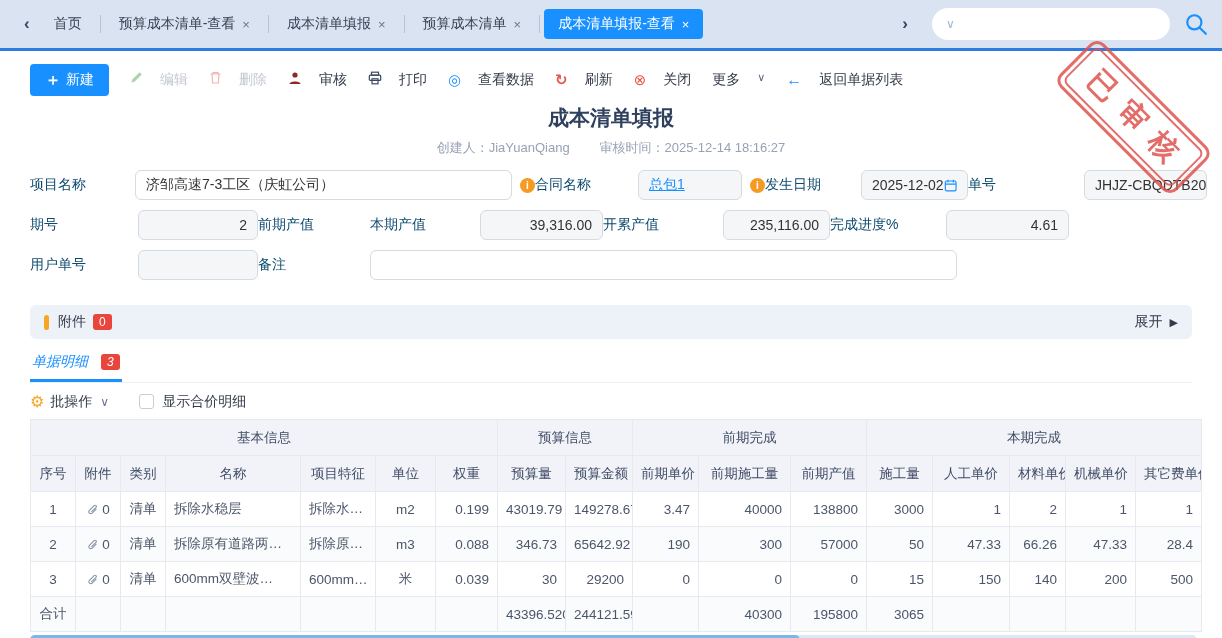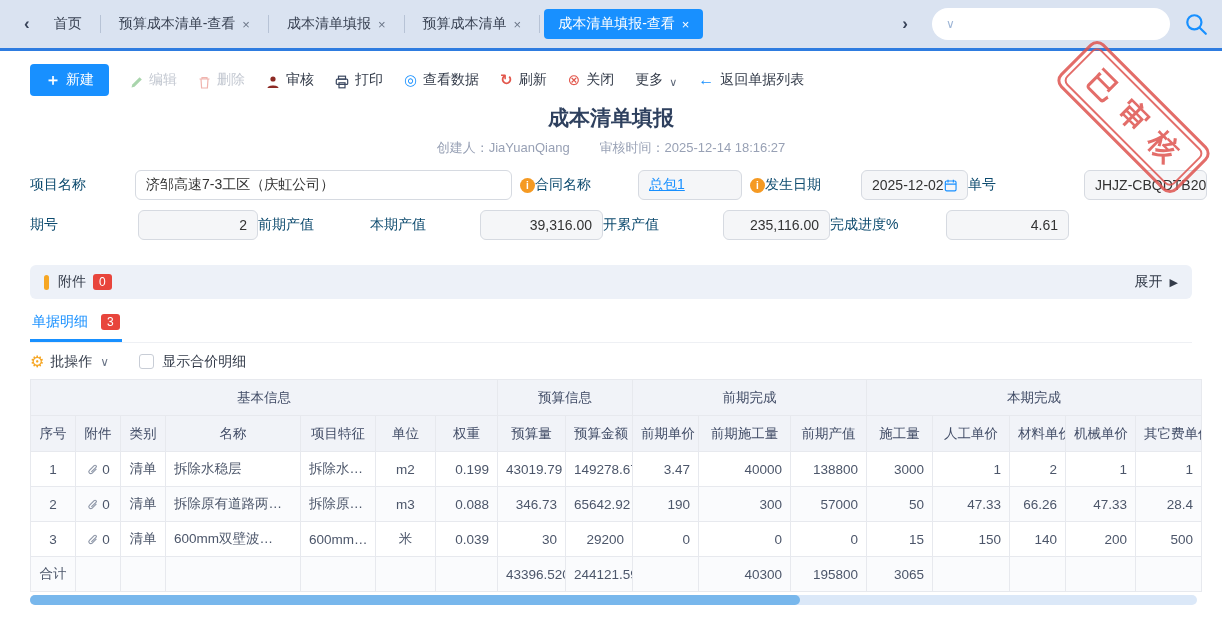--- a/index.html
+++ b/index.html
@@ -23,21 +23,21 @@
     display:flex; align-items:center; padding:0 14px; }
   .project-select .ph { color:#b6bdc9; flex:1; font-size:14px; }
   .project-select .chev { color:#9fb6d6; font-size:12px; }
   .search-btn { display:flex; align-items:center; cursor:pointer; }
   
   .toolbar { display:flex; align-items:center; gap:21px; padding:13px 30px 0; }
   .btn-new { background:#1890ff; color:#fff; border:none; border-radius:4px; height:32px;
     padding:0 15px; font-size:14px; display:flex; align-items:center; gap:5px; cursor:pointer;
     font-family:inherit; }
   .btn-new .plus { font-size:16px; font-weight:bold; }
-  .tool { display:flex; align-items:flex-end; gap:6px; font-size:14px; color:#333b49; cursor:pointer; white-space:nowrap; }
+  .tool { display:flex; align-items:flex-start; gap:17px; font-size:14px; color:#333b49; cursor:pointer; white-space:nowrap; }
   .tool.disabled { color:#c3c8d1; cursor:default; }
   .ic { display:inline-flex; align-items:center; }
   .ic-view { color:#1890ff; font-size:15px; }
   .ic-refresh { color:#e2574c; font-size:15px; font-weight:bold; }
   .ic-close { color:#e2574c; font-size:15px; }
   .ic-back { color:#1890ff; font-size:16px; }
   .ic-chev { color:#5c6677; font-size:11px; }
   
   .page-title { text-align:center; font-size:21px; font-weight:bold; color:#2e405e; margin-top:8px; }
   .meta { display:flex; justify-content:center; gap:30px; margin-top:7px;
@@ -64,21 +64,21 @@
   .r3-l1{width:108px}.r3-i1{width:120px}.r3-l2{width:112px}.r3-i2{width:587px}
   
   .attach-bar { margin:20px 30px 0; height:34px; background:#edf1f8; border-radius:6px;
     display:flex; align-items:center; padding:0 14px; }
   .attach-marker { width:5px; height:15px; background:#f6a623; border-radius:3px; margin-right:9px; }
   .badge { background:#e8453c; color:#fff; border-radius:3px; font-size:12px;
     padding:1px 6px; margin-left:7px; }
   .expand { margin-left:auto; display:flex; align-items:center; gap:7px; cursor:pointer; }
   .expand .tri { font-size:11px; color:#333b49; }
   
-  .detail-tabs { margin:14px 30px 0; display:flex; border-bottom:1px solid #eef0f4; }
+  .detail-tabs { margin:14px 30px 0; display:flex; border-bottom:1px solid #eef0f4;font-style:italic; }
   .detail-tab { display:flex; align-items:center; gap:6px; color:#1890ff;
     padding:0 2px 8px; border-bottom:3px solid #1890ff; cursor:pointer; }
   
   .batch-row { margin:9px 30px 0; display:flex; align-items:center; }
   .batch-btn { display:flex; align-items:center; gap:6px; cursor:pointer; }
   .gear { color:#f6a623; font-size:16px; }
   .chev-dn { color:#6b7688; font-size:12px; margin-left:2px; }
   .checkbox { width:15px; height:15px; border:1px solid #c8cdd6; border-radius:3px;
     background:#fff; margin:0 8px 0 30px; cursor:pointer; flex:none; }
   
@@ -249,20 +249,30 @@
     <div class="f-input ro num r2-i3">
         <span>39,316.00</span>
       </div>
     <span class="f-label r2-l4">开累产值</span>
     <div class="f-input ro num r2-i4">
         <span>235,116.00</span>
       </div>
     <span class="f-label r2-l5">完成进度%</span>
     <div class="f-input ro num r2-i5">
         <span>4.61</span>
+      </div>
+  </div>
+  <div class="form-row">
+    <span class="f-label r3-l1">用户单号</span>
+    <div class="f-input ro r3-i1">
+        <span></span>
+      </div>
+    <span class="f-label r3-l2">备注</span>
+    <div class="f-input r3-i2">
+        <span></span>
       </div>
   </div>
 </div>
 
 <div class="attach-bar">
   <span class="attach-marker"></span>
   <span>附件</span>
   <span class="badge">0</span>
   <span class="expand">
     <span>展开</span>

